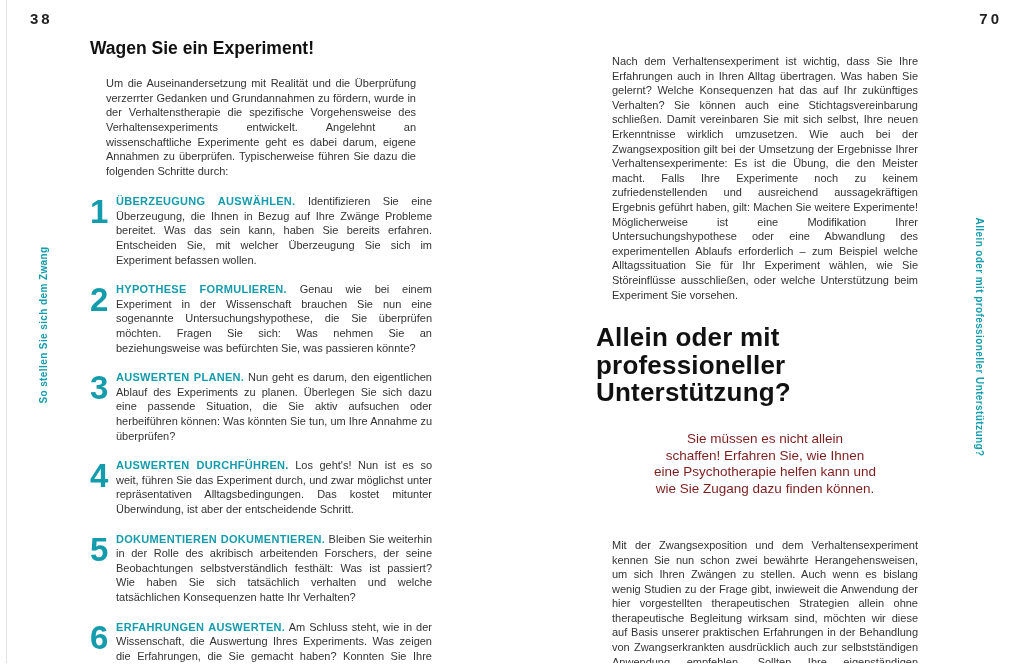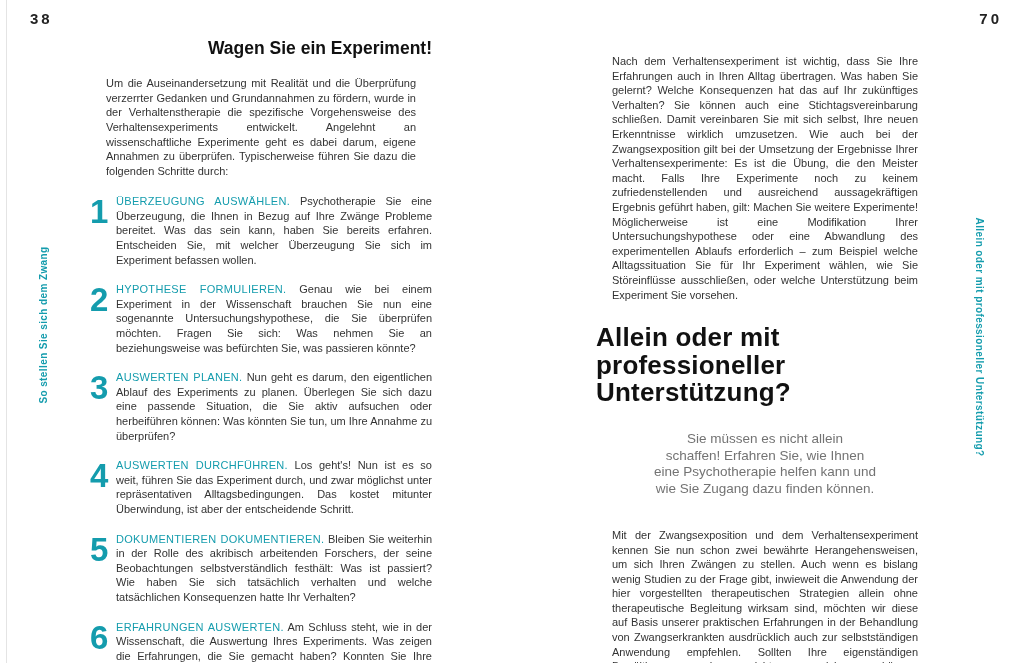--- a/index.html
+++ b/index.html
@@ -42,21 +42,21 @@
   .col { position: absolute; top: 38px; }
   .col-left  { left: 90px;  width: 342px; }
   .col-right { left: 596px; width: 338px; }
 
   h1.page-title {
     margin: 0 0 18px 0;
     font-size: 17.5px;
     line-height: 1.15;
     font-weight: bold;
     color: #111111;
-    text-align: right;
+    text-align: left;
   }
   p.body-text {
     margin: 16px;
     font-size: 11px;
     line-height: 14.6px;
     text-align: justify;
     hyphens: auto;
   }
   .step {
     display: flex;
@@ -73,37 +73,37 @@
   }
   .step-body {
     margin: 0;
     font-size: 11px;
     line-height: 14.6px;
     text-align: justify;
     hyphens: auto;
   }
   .step-title {
     color: #149CAD;
-    font-weight: normal;
+    font-weight: bold;
     letter-spacing: 0.3px;
   }
   h2.section-heading {
     margin: 22px 0 24px 0;
     font-size: 26px;
     line-height: 1.06;
     font-weight: bold;
     color: #111111;
     white-space: pre-line;
     letter-spacing: 0.2px;
   }
   p.lead {
-    margin: 0 0 30px 0;
+    margin: 0 0 40px 0;
     font-size: 13.5px;
     line-height: 16.8px;
-    color: #737373;
+    color: #7f1d1d;
     text-align: center;
     white-space: pre-line;
   }
 </style>
 </head>
 <body>
 
 <div class="spread">
   <div class="edge left"></div>
   <div class="edge right"></div>
@@ -113,21 +113,21 @@
 
   <div class="vert vert-left">So stellen Sie sich dem Zwang</div>
   <div class="vert vert-right">Allein oder mit professioneller Unterstützung?</div>
 
   <div class="col col-left">
     <h1 class="page-title">Wagen Sie ein Experiment!</h1>
     <p class="body-text">Um die Auseinandersetzung mit Realität und die Überprüfung verzerrter Gedanken und Grundannahmen zu fördern, wurde in der Verhaltenstherapie die spezifische Vorgehensweise des Verhaltensexperiments entwickelt. Angelehnt an wissenschaftliche Experimente geht es dabei darum, eigene Annahmen zu überprüfen. Typischerweise führen Sie dazu die folgenden Schritte durch:</p>
 
     <div class="step">
       <div class="step-num">1</div>
-      <p class="step-body"><span class="step-title">ÜBERZEUGUNG AUSWÄHLEN.</span> <span>Psychotherapie Sie eine Überzeugung, die Ihnen in Bezug auf Ihre Zwänge Probleme bereitet. Was das sein kann, haben Sie bereits erfahren. Entscheiden Sie, mit welcher Überzeugung Sie sich im Experiment befassen wollen.</span></p>
+      <p class="step-body"><span class="step-title">ÜBERZEUGUNG AUSWÄHLEN.</span> <span>Identifizieren Sie eine Überzeugung, die Ihnen in Bezug auf Ihre Zwänge Probleme bereitet. Was das sein kann, haben Sie bereits erfahren. Entscheiden Sie, mit welcher Überzeugung Sie sich im Experiment befassen wollen.</span></p>
     </div>
 
     <div class="step">
       <div class="step-num">2</div>
       <p class="step-body"><span class="step-title">HYPOTHESE FORMULIEREN.</span> <span>Genau wie bei einem Experiment in der Wissenschaft brauchen Sie nun eine sogenannte Untersuchungshypothese, die Sie überprüfen möchten. Fragen Sie sich: Was nehmen Sie an beziehungsweise was befürchten Sie, was passieren könnte?</span></p>
     </div>
 
     <div class="step">
       <div class="step-num">3</div>
       <p class="step-body"><span class="step-title">AUSWERTEN PLANEN.</span> <span>Nun geht es darum, den eigentlichen Ablauf des Experiments zu planen. Überlegen Sie sich dazu eine passende Situation, die Sie aktiv aufsuchen oder herbeiführen können: Was könnten Sie tun, um Ihre Annahme zu überprüfen?</span></p>

